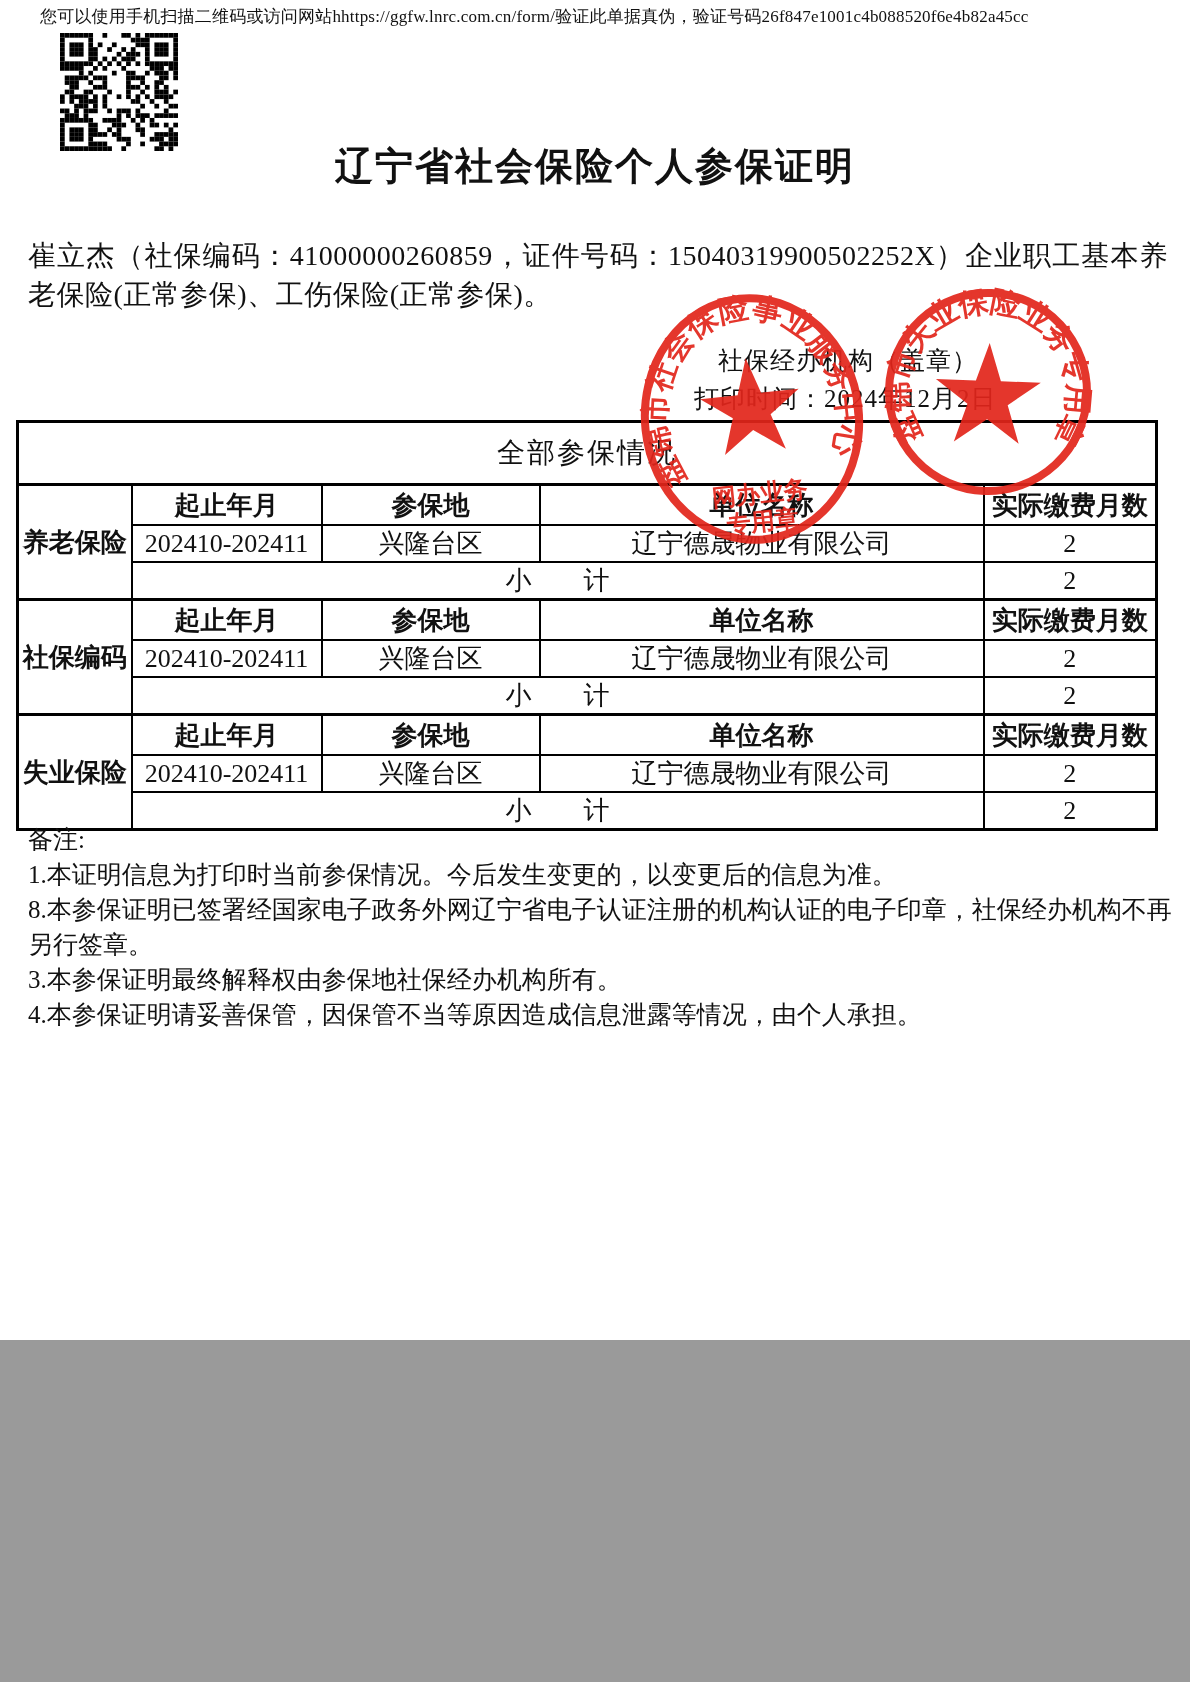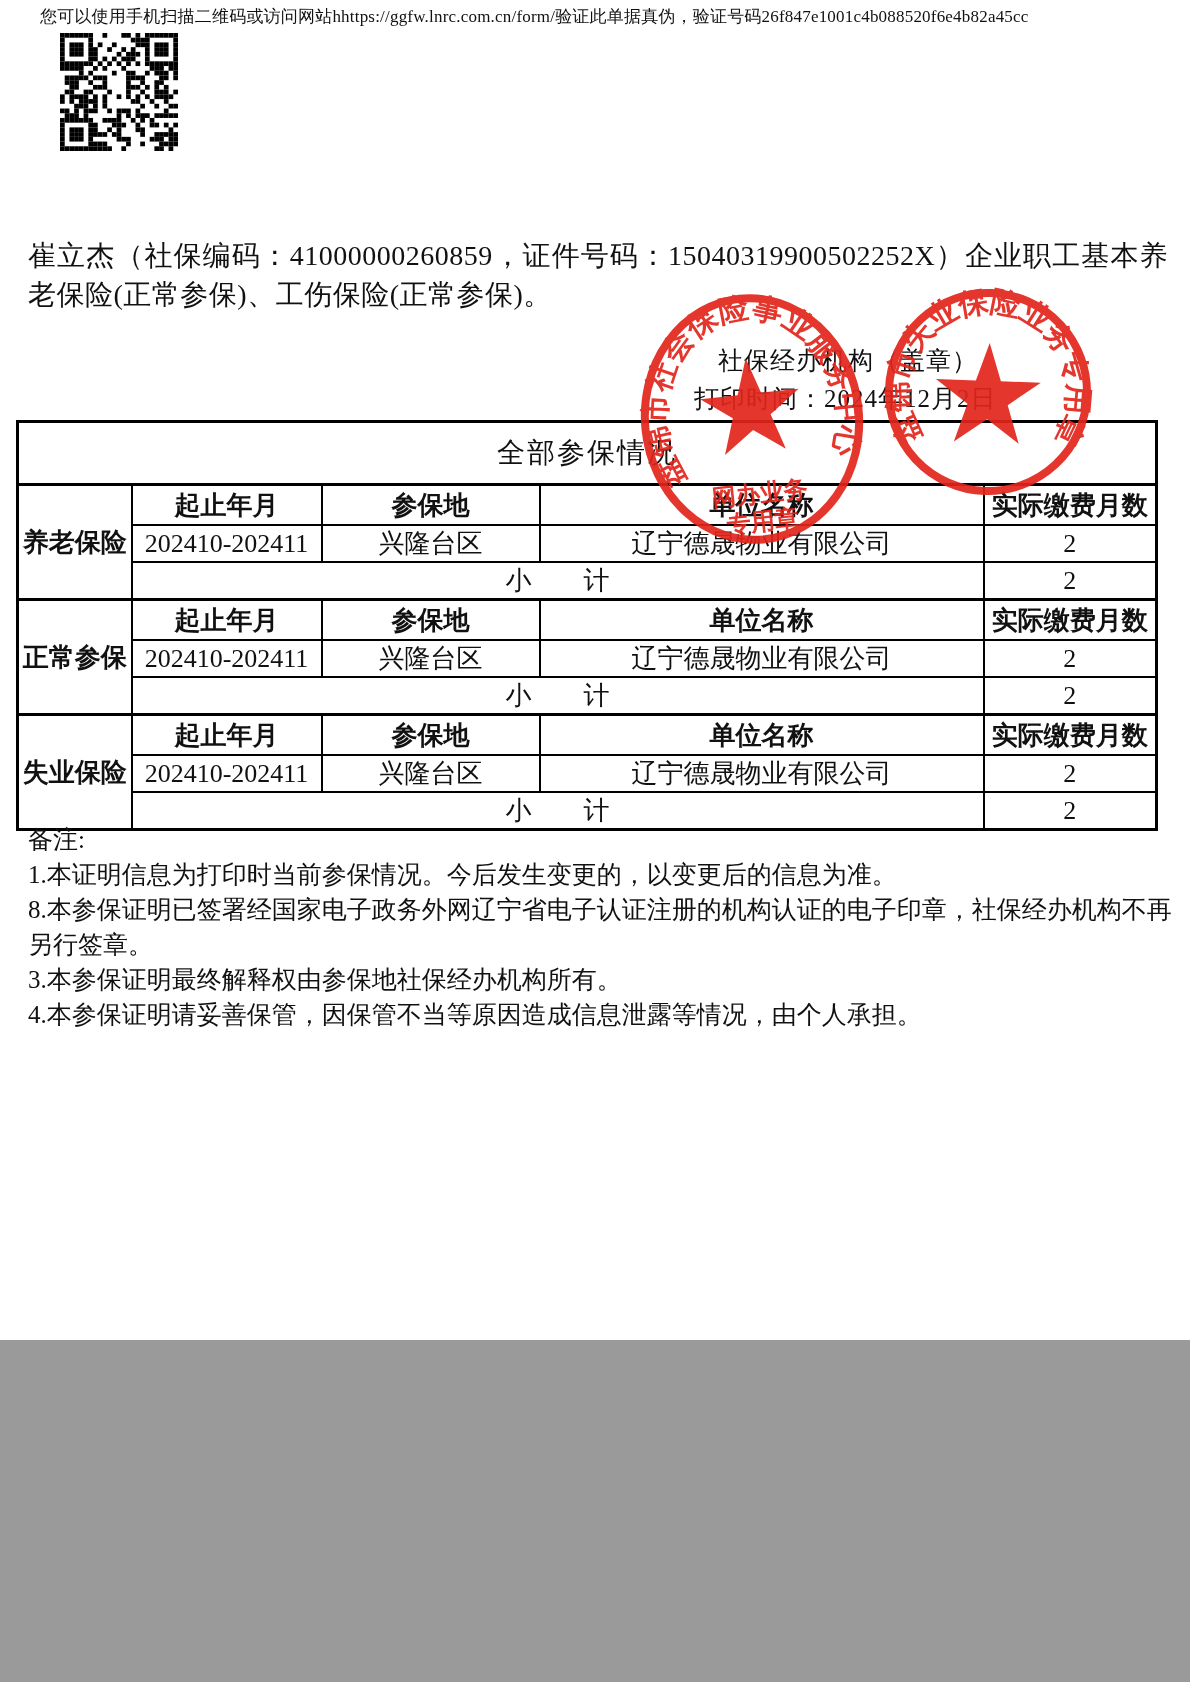--- a/index.html
+++ b/index.html
@@ -361,20 +361,21 @@
         <rect x="37.76" y="113.28" width="4.72" height="4.72" fill="#000"></rect>
         <rect x="42.48" y="113.28" width="4.72" height="4.72" fill="#000"></rect>
         <rect x="47.20" y="113.28" width="4.72" height="4.72" fill="#000"></rect>
         <rect x="61.36" y="113.28" width="4.72" height="4.72" fill="#000"></rect>
         <rect x="94.40" y="113.28" width="4.72" height="4.72" fill="#000"></rect>
         <rect x="99.12" y="113.28" width="4.72" height="4.72" fill="#000"></rect>
         <rect x="108.56" y="113.28" width="4.72" height="4.72" fill="#000"></rect>
       </svg>
   </div>
 
+  <div class="doc-title">辽宁省社会保险个人参保证明</div>
 
   <div class="intro">崔立杰（社保编码：41000000260859，证件号码：15040319900502252X）企业职工基本养老保险(正常参保)、工伤保险(正常参保)。</div>
 
   <div class="org-line">社保经办机构（盖章）</div>
   <div class="time-line">打印时间：2024年12月2日</div>
 
   <table class="ctable">
     <colgroup>
       <col style="width:114px">
         <col style="width:190px">
@@ -399,21 +400,21 @@
       <td>兴隆台区</td>
       <td>辽宁德晟物业有限公司</td>
       <td>2</td>
     </tr>
     <tr class="srow">
       <td colspan="3">小　　计</td>
       <td>2</td>
     </tr>
 
     <tr class="hrow group-start">
-      <td class="glabel" rowspan="3">正常参保</td>
+      <td class="glabel" rowspan="3">社保编码</td>
       <td>起止年月</td>
       <td>参保地</td>
       <td>单位名称</td>
       <td>实际缴费月数</td>
     </tr>
     <tr class="drow">
       <td>202410-202411</td>
       <td>兴隆台区</td>
       <td>辽宁德晟物业有限公司</td>
       <td>2</td>

